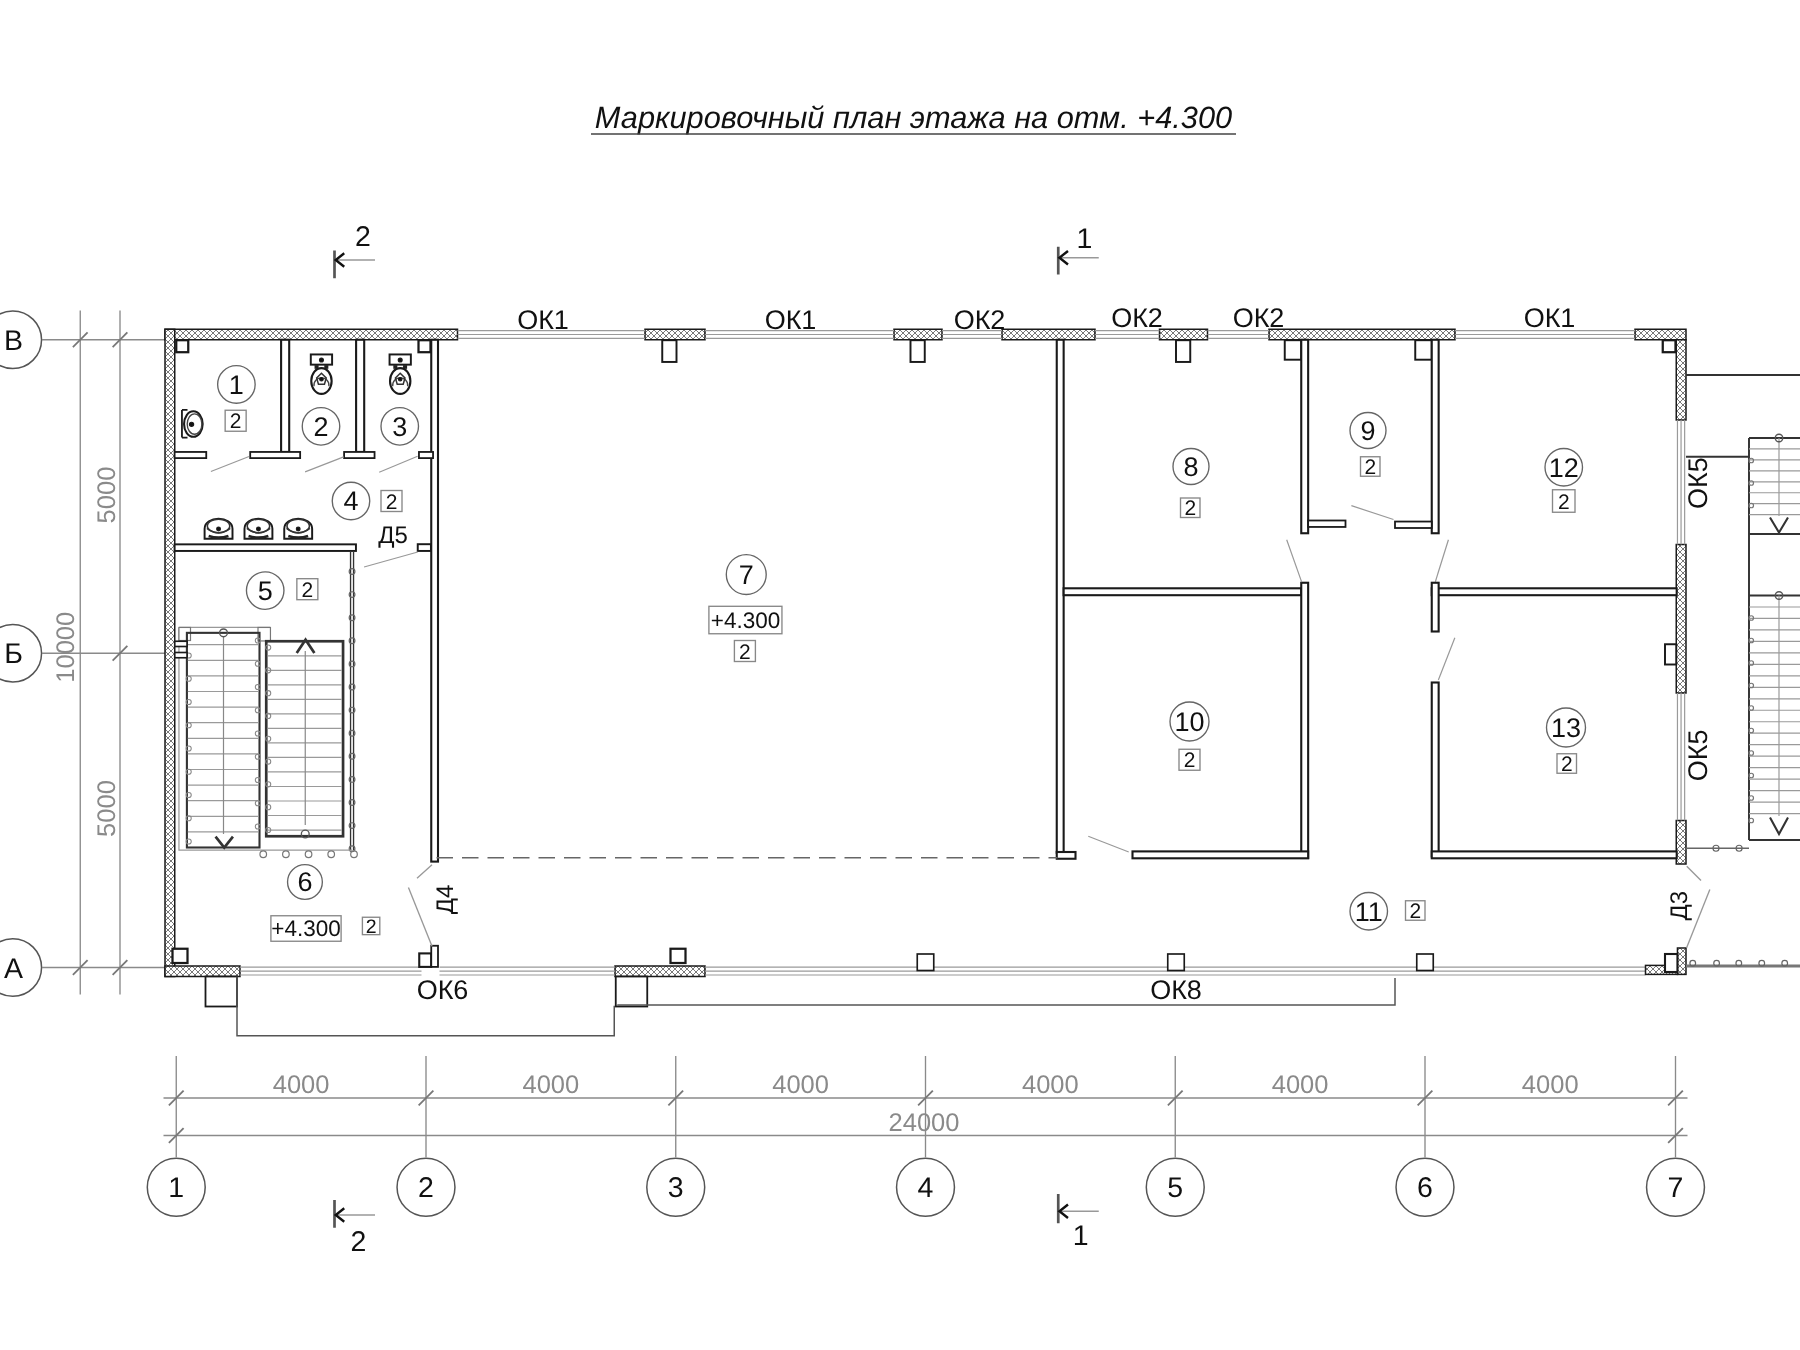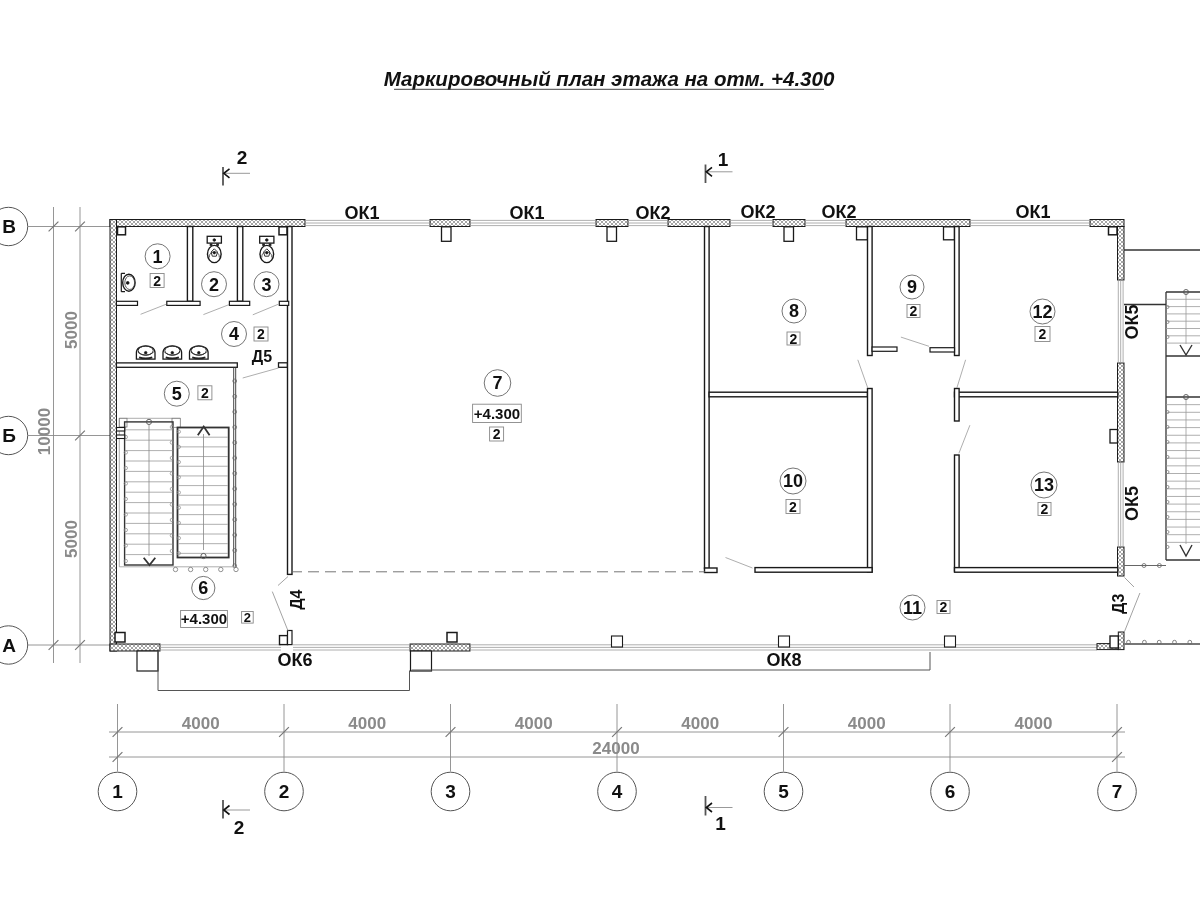--- a/index.html
+++ b/index.html
@@ -1,16 +1,16 @@
 <!DOCTYPE html>
 <html><head><meta charset="utf-8"><title>План</title>
 <style>
 html,body{margin:0;padding:0;background:#fff;width:1200px;height:900px;overflow:hidden;}
 svg{display:block;}
-#plan{will-change:transform;width:1200px;height:718px;font-weight:bold;}
+#plan{will-change:transform;width:1200px;height:718px;}
 text{font-family:"Liberation Sans",sans-serif;}
 </style></head>
 <body>
 
 <div id="plan">
 <svg width="1200" height="900" viewBox="0 0 1200 900">
 <defs>
 <pattern id="ht" width="4" height="4" patternUnits="userSpaceOnUse">
 <rect width="4" height="4" fill="white"></rect>
 <path d="M0,0L4,4 M4,0L0,4" stroke="#6f6f6f" stroke-width="0.62"></path>

